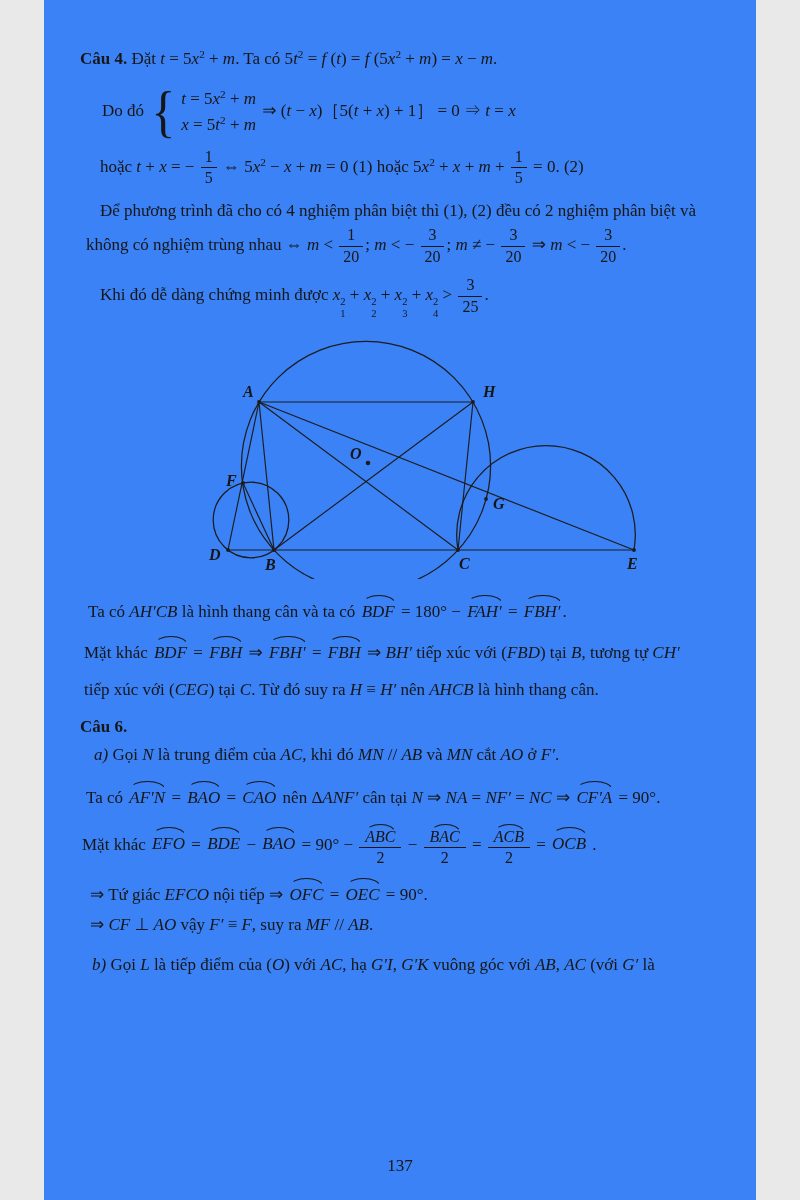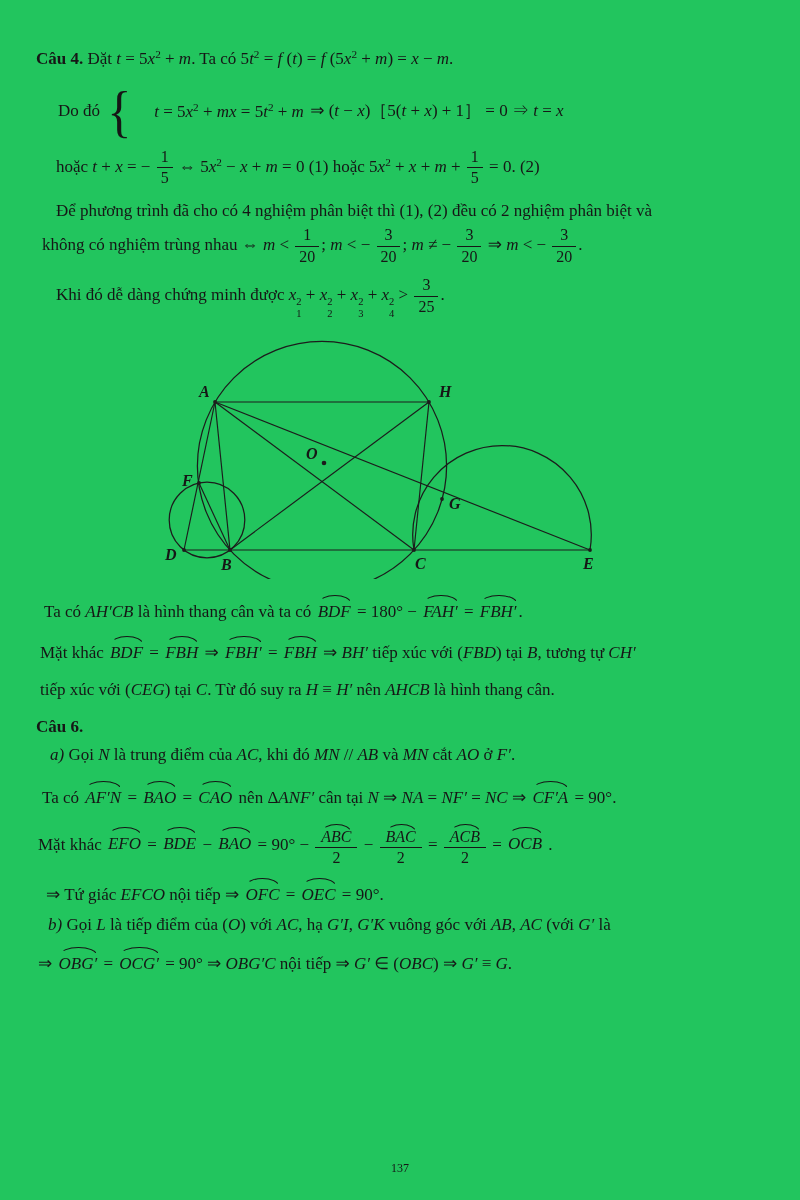--- a/index.html
+++ b/index.html
@@ -1,46 +1,46 @@
 <!DOCTYPE html>
 <html><head>
 <meta charset="utf-8">
 <style>
   * { margin:0; padding:0; box-sizing:border-box; }
   html,body { background:#e9e9e9; }
   .page {
-    width:800px; height:1200px; margin:0 auto; position:relative;
-    background:#22c55e; color:#161616;
+    width:712px; height:1200px; margin:0 auto; position:relative;
+    background:#3b82f6; color:#161616;
     font-family:"Liberation Serif", serif; font-size:17px;
     padding:46px 26px 0 36px; overflow:hidden;
   }
   .para { line-height:1.5; white-space:nowrap; }
   .mb, .bold { font-weight:bold; }
   .mi { font-style:italic; }
   .sup { font-size:0.66em; vertical-align:0.55em; line-height:0; }
   .ss { display:inline-flex; flex-direction:column; font-size:0.62em; line-height:1.05;
         vertical-align:-0.45em; text-align:left; }
   .frac { display:inline-flex; flex-direction:column; vertical-align:middle;
           text-align:center; line-height:1.18; font-size:0.94em; margin:0 2px; }
   .frac .num { display:block; padding:0 4px 1px; border-bottom:1.2px solid #161616; }
   .frac .den { display:block; padding:1px 4px 0; }
   .hat { position:relative; display:inline-block; padding:5px 2px 0 2px; }
   .hat::before { content:""; position:absolute; top:1px; left:3px; right:2px; height:6px;
                  border:1.2px solid transparent; border-top:1.2px solid #161616;
                  border-radius:50% 50% 0 0 / 100% 100% 0 0; }
   .cases { display:inline-flex; align-items:center; vertical-align:middle; margin:0 2px; }
   .cases .brace { font-size:56px; line-height:48px; font-weight:normal; margin-right:4px;
                   transform:scaleX(0.9); }
-  .cases .rows { display:inline-flex; flex-direction:row; row-gap:4px;margin-left:17px; }
+  .cases .rows { display:inline-flex; flex-direction:column; row-gap:4px; }
   .cases .crow { display:block; line-height:1.25; }
   .figure { margin:2px 0 10px 114px; }
   .pt-label { font-family:"Liberation Serif", serif; font-size:16px;
               font-style:italic; font-weight:bold; fill:#161616; }
   .page-num { position:absolute; left:0; right:0; bottom:24px; text-align:center;
-              font-size:12px; }
+              font-size:17px; }
 </style>
 </head>
 <body>
 
 <div class="page">
 
   <p class="para" style="margin-bottom:16px"><span class="mb">Câu 4.</span> Đặt <span class="mi">t</span> = 5<span class="mi">x</span><span class="sup">2</span> + <span class="mi">m</span>. Ta có 5<span class="mi">t</span><span class="sup">2</span> = <span class="mi">f</span> (<span class="mi">t</span>) = <span class="mi">f</span> (5<span class="mi">x</span><span class="sup">2</span> + <span class="mi">m</span>) = <span class="mi">x</span> − <span class="mi">m</span>.</p>
   <p class="para" style="margin-bottom:12px;padding-left:22px">Do đó <span class="cases">
         <span class="brace">{</span>
         <span class="rows">
@@ -133,17 +133,17 @@
         <span class="num"><span class="hat"><span class="mi">ABC</span></span></span>
         <span class="den">2</span>
       </span> − <span class="frac">
         <span class="num"><span class="hat"><span class="mi">BAC</span></span></span>
         <span class="den">2</span>
       </span> = <span class="frac">
         <span class="num"><span class="hat"><span class="mi">ACB</span></span></span>
         <span class="den">2</span>
       </span> = <span class="hat"><span class="mi">OCB</span></span> .</p>
   <p class="para" style="margin-bottom:4px;padding-left:10px">⇒ Tứ giác <span class="mi">EFCO</span> nội tiếp ⇒ <span class="hat"><span class="mi">OFC</span></span> = <span class="hat"><span class="mi">OEC</span></span> = 90°.</p>
+  <p class="para" style="margin-bottom:15px;padding-left:10px">⇒ <span class="mi">CF</span> ⊥ <span class="mi">AO</span> vậy <span class="mi">F′</span> ≡ <span class="mi">F</span>, suy ra <span class="mi">MF</span> // <span class="mi">AB</span>.</p>
   <p class="para" style="margin-bottom:9px;padding-left:12px"><span class="mi">b) </span>Gọi <span class="mi">L</span> là tiếp điểm của (<span class="mi">O</span>) với <span class="mi">AC</span>, hạ <span class="mi">G′I</span>, <span class="mi">G′K</span> vuông góc với <span class="mi">AB</span>, <span class="mi">AC</span> (với <span class="mi">G′</span> là</p>
-  <p class="para" style="margin-bottom:0;padding-left:2px">⇒ <span class="hat"><span class="mi">OBG′</span></span> = <span class="hat"><span class="mi">OCG′</span></span> = 90° ⇒ <span class="mi">OBG′C</span> nội tiếp ⇒ <span class="mi">G′</span> ∈ (<span class="mi">OBC</span>) ⇒ <span class="mi">G′</span> ≡ <span class="mi">G</span>.</p>
 
   <div class="page-num">137</div>
 </div>
 
 </body></html>

